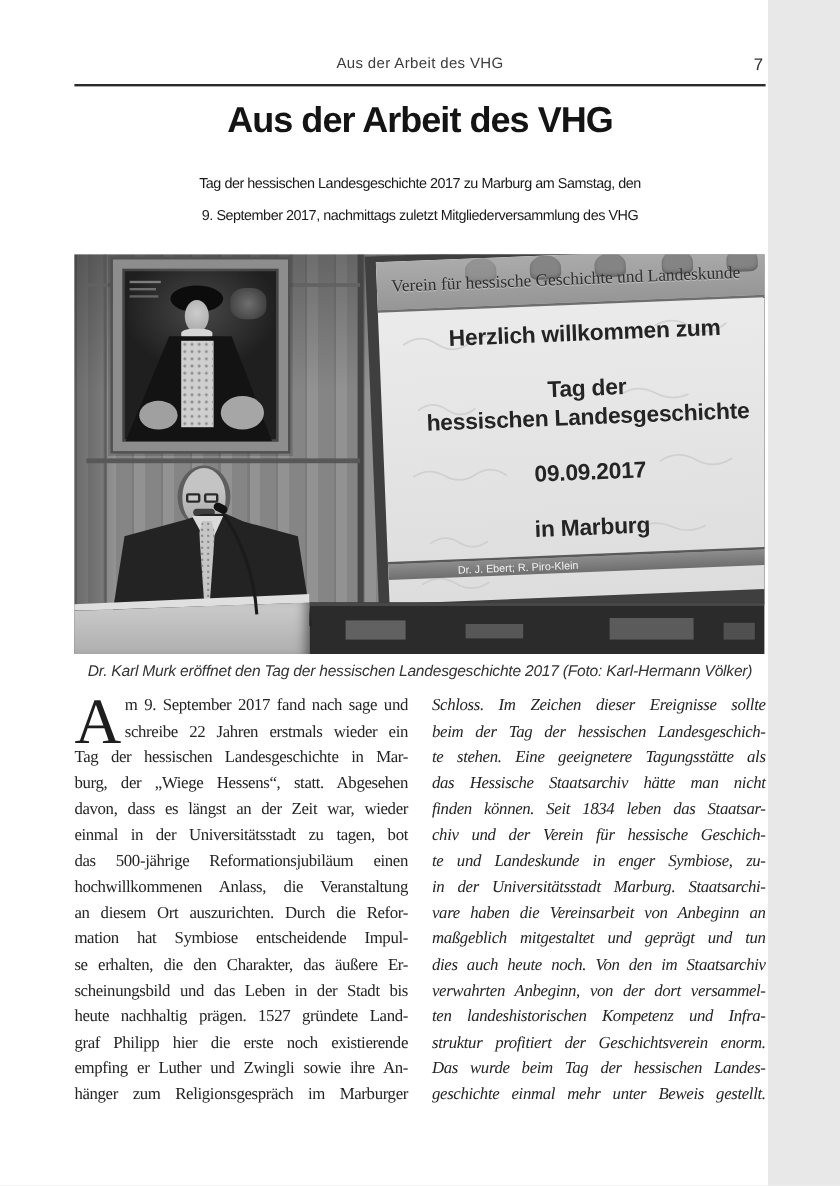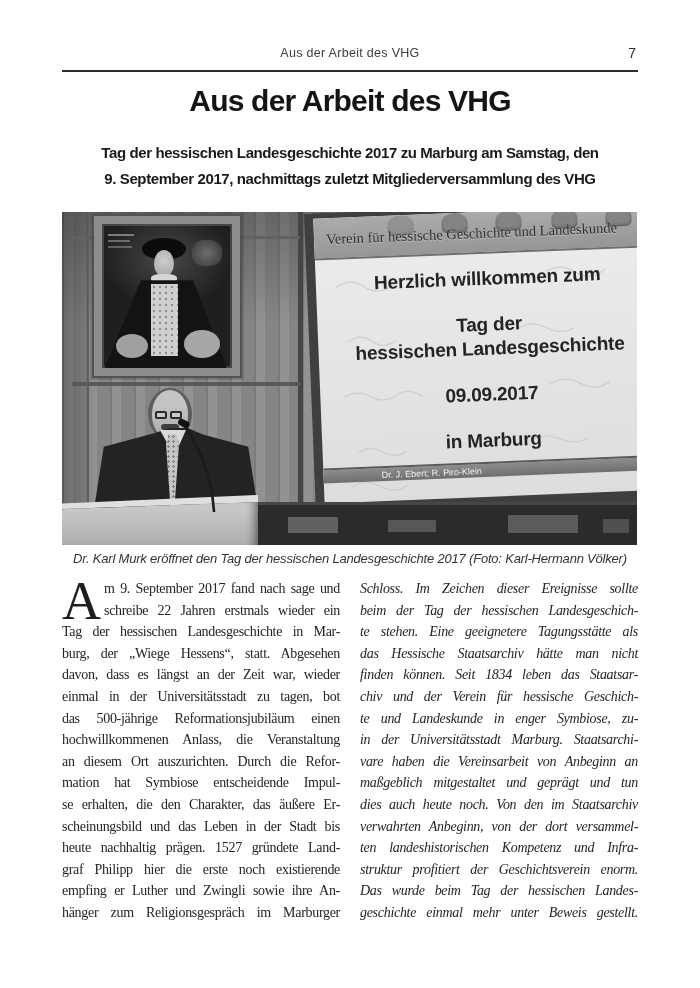--- a/index.html
+++ b/index.html
@@ -1,32 +1,32 @@
 <!DOCTYPE html>
 <html lang="de"><head>
 <meta charset="utf-8">
 <style>
   html,body{margin:0;padding:0;background:#e8e8e8;}
-  .page{position:relative;width:700px;height:988px;background:#ffffff;overflow:hidden;
+  .page{position:relative;width:640px;height:988px;background:#ffffff;overflow:hidden;
         font-family:"Liberation Serif",serif;color:#262626;}
 
   
   .running-head{position:absolute;top:46px;left:62px;width:576px;height:18px;
                 font-family:"Liberation Sans",sans-serif;}
   .running-title{position:absolute;left:0;right:0;text-align:center;font-size:12.5px;
                  letter-spacing:.3px;color:#3d3d3d;}
   .page-number{position:absolute;right:2px;top:-1px;font-size:14px;color:#2e2e2e;}
   .head-rule{position:absolute;top:70px;left:62px;width:576px;height:2px;background:#2a2a2a;}
 
   
   .article-title{position:absolute;top:84px;left:62px;width:576px;margin:0;text-align:center;
                  font-family:"Liberation Sans",sans-serif;font-weight:bold;font-size:30px;
                  letter-spacing:-.8px;color:#141414;}
   .article-subtitle{position:absolute;top:140px;left:52px;width:596px;margin:0;text-align:center;
-                 font-family:"Liberation Sans",sans-serif;font-weight:bold;font-size:15px;
+                 font-family:"Liberation Sans",sans-serif;font-weight:normal;font-size:12px;
                  line-height:26px;letter-spacing:-.4px;color:#1a1a1a;}
 
   
   .photo{position:absolute;top:212px;left:62px;width:575px;height:333px;overflow:hidden;
          filter:grayscale(1);background:#868686;}
   .photo *{position:absolute;}
   .wood{inset:0;background:
       linear-gradient(180deg,rgba(40,40,40,.35),rgba(0,0,0,0) 34%),
       linear-gradient(90deg,rgba(0,0,0,.28),rgba(0,0,0,0) 6%),
       repeating-linear-gradient(90deg,#7b7b7b 0 2px,#929292 2px 11px,#858585 11px 24px);}

